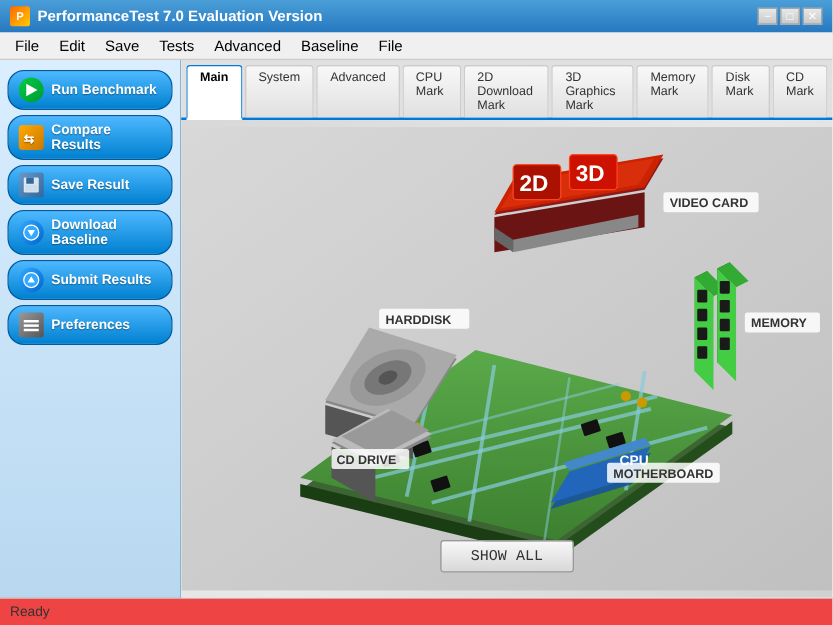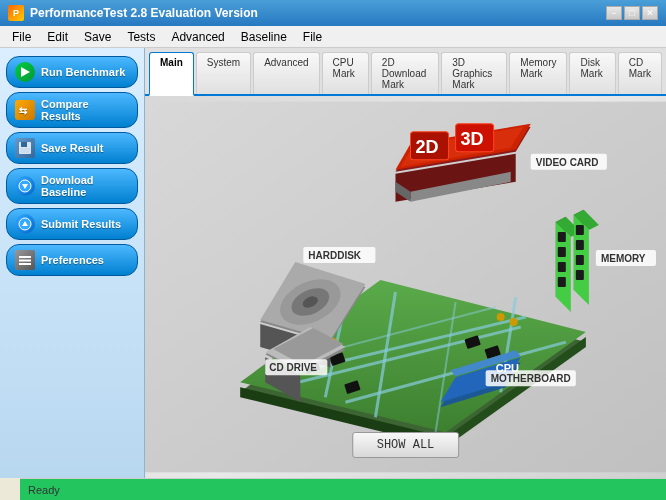--- a/index.html
+++ b/index.html
@@ -184,46 +184,45 @@
       border: 1px solid #999;
       border-radius: 3px;
       cursor: pointer;
       font-size: 12px;
       color: #333;
       font-family: Liberation Mono, monospace;
     }
 
     
     .status-bar {
-      background: #22c55e;
+      background: #ef4444;
       border-top: 1px solid #ccc;
       padding: 2px 8px;
       font-size: 11px;
       color: #333;
       height: 22px;
       display: flex;
       align-items: center;
-      margin-left: 20px;
     }
 
     
     .icon-run { background: linear-gradient(135deg, #00cc44, #009933); border-radius: 50%; }
     .icon-compare { background: linear-gradient(135deg, #ffaa00, #cc7700); border-radius: 3px; }
     .icon-save { background: linear-gradient(135deg, #6699cc, #336699); border-radius: 2px; }
     .icon-download { background: linear-gradient(135deg, #33aaff, #0066cc); border-radius: 50%; }
     .icon-submit { background: linear-gradient(135deg, #33aaff, #0066cc); border-radius: 50%; }
     .icon-pref { background: linear-gradient(135deg, #999, #555); border-radius: 2px; }
   </style>
 </head>
 <body>
 
 <div class="title-bar">
   <div class="title-bar-left">
     <div class="title-icon">P</div>
-    <span>PerformanceTest 2.8 Evaluation Version</span>
+    <span>PerformanceTest 7.0 Evaluation Version</span>
   </div>
   <div class="window-controls">
     <div class="win-btn">−</div>
     <div class="win-btn">□</div>
     <div class="win-btn">✕</div>
   </div>
 </div>
 
 <div class="menu-bar">
   <div class="menu-item">File</div>

